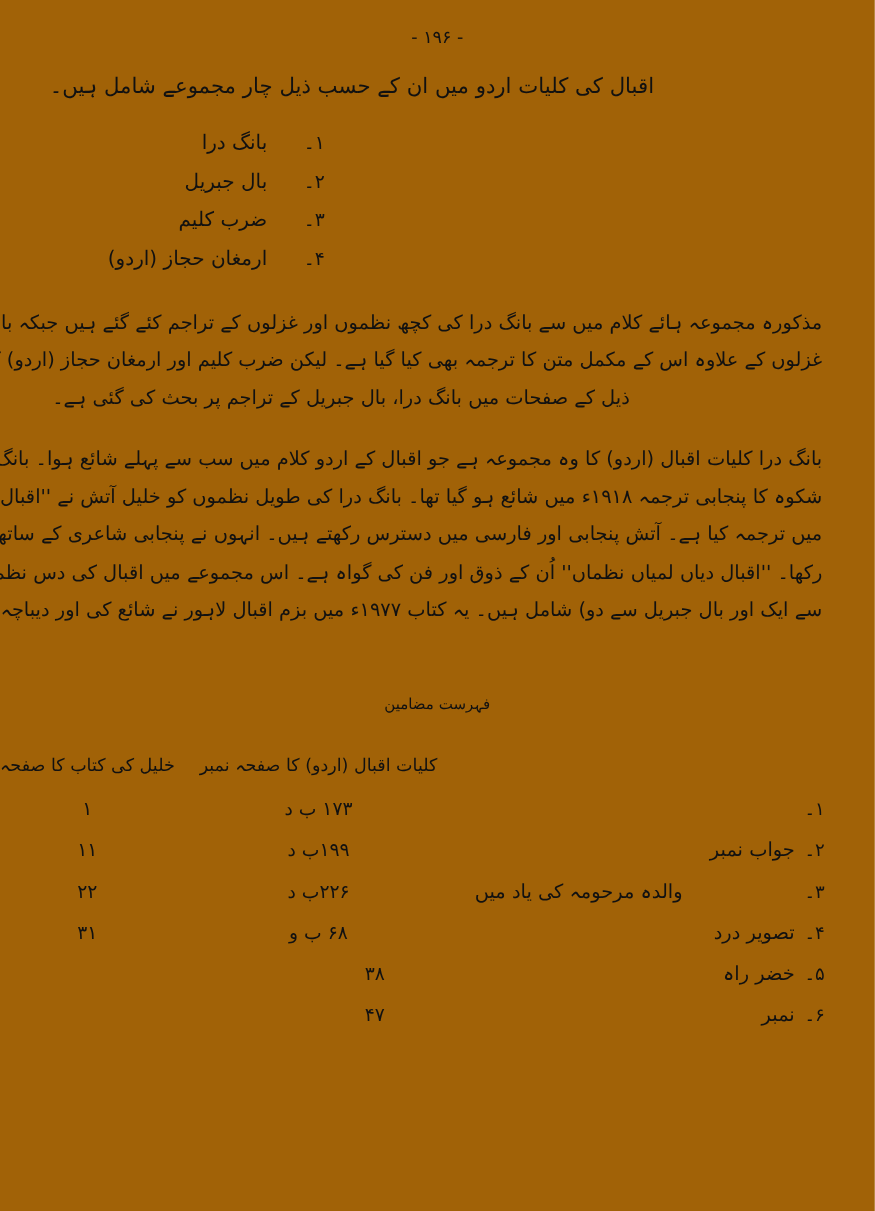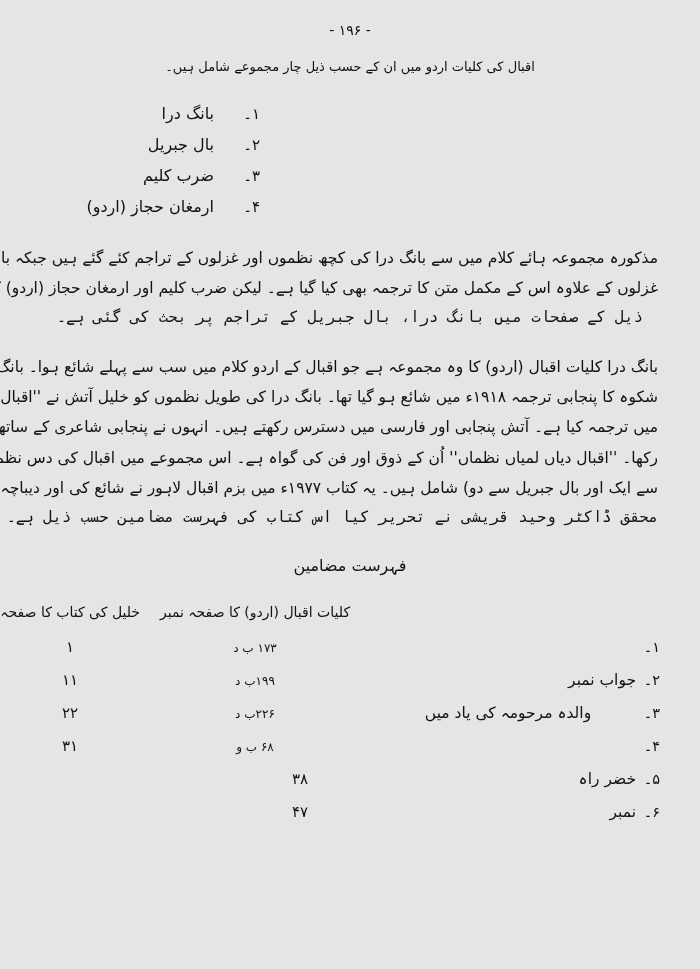--- a/index.html
+++ b/index.html
@@ -15,21 +15,21 @@
     overflow: hidden;
     font-family: "DejaVu Sans", "Liberation Sans", sans-serif;
     color: #111111;
   }
 
   .page {
     position: absolute;
     inset: 0;
     width: 700px;
     height: 969px;
-    background: #e5e5e5;
+    background: #a16207;
     direction: rtl;
   }
 
   
   .page-number {
     position: absolute;
     top: 22px;
     left: 0;
     right: 0;
     text-align: center;
@@ -38,22 +38,22 @@
     color: #111;
     direction: rtl;
   }
 
   
   .intro-line {
     position: absolute;
     top: 57px;
     right: 40px;
     left: 40px;
-    text-align: center;
-    font-size: 13px;
+    text-align: left;
+    font-size: 17px;
     line-height: 1.5;
     direction: rtl;
     white-space: nowrap;
   }
 
   
   .collection-list {
     position: absolute;
     top: 104px;
     right: 0;
@@ -88,34 +88,34 @@
     direction: rtl;
     text-align: justify;
     font-size: 15.5px;
     line-height: 1.95;
   }
   .para .pline {
     display: block;
     white-space: nowrap;
     direction: rtl;
   }
-  .para .pline.l  { text-align: center; font-family: Liberation Mono, monospace; }
+  .para .pline.l  { text-align: left; }
   .para .pline.j  { text-align: justify; }
 
   #para-1 { top: 243px; }
   #para-2 { top: 352px; }
 
   
   .toc-heading {
     position: absolute;
     top: 556px;
     right: 0;
     left: 0;
     text-align: center;
-    font-size: 16px;
+    font-size: 12px;
     direction: rtl;
   }
 
   
   .toc {
     position: absolute;
     top: 604px;
     right: 0;
     left: 0;
     direction: rtl;
@@ -152,21 +152,21 @@
     text-align: right;
     font-size: 14.5px;
     padding-right: 40px;
     box-sizing: border-box;
   }
   .col-title .label {
     flex: 1 1 auto;
     text-align: right;
     white-space: nowrap;
   }
-  .col-title .label.wide { text-align: center; }
+  .col-title .label.wide { text-align: left; }
 
   .col-kulliyat {
     flex: 0 0 230px;
     width: 230px;
     text-align: center;
     white-space: nowrap;
     box-sizing: border-box;
   }
   .col-khalil {
     flex: 0 0 140px;
@@ -178,21 +178,21 @@
 
   .toc-header-row .col-title { visibility: hidden; }
   .toc-header-row .col-kulliyat,
   .toc-header-row .col-khalil {
     font-size: 14px;
     white-space: nowrap;
   }
   .toc-header-row .col-kulliyat { text-align: center; }
   .toc-header-row .col-khalil   { text-align: center; }
 
-  .toc-row .col-kulliyat { font-size: 12px; }
+  .toc-row .col-kulliyat { font-size: 15px; }
   .toc-row .col-khalil   { font-size: 15px; }
 </style>
 </head>
 <body>
 
 <div class="page">
 
   <div class="page-number">- ۱۹۶ -</div>
 
   <div class="intro-line">اقبال کی کلیات اردو میں ان کے حسب ذیل چار مجموعے شامل ہیں۔</div>
@@ -226,21 +226,20 @@
     <span class="pline j">غزلوں کے علاوہ اس کے مکمل متن کا ترجمہ بھی کیا گیا ہے۔ لیکن ضرب کلیم اور ارمغان حجاز (اردو) کے پنجابی تراجم ابھی تک نہیں ہو سکے۔</span>
     <span class="pline l">ذیل کے صفحات میں بانگ درا، بال جبریل کے تراجم پر بحث کی گئی ہے۔</span>
   </div>
 
   <div class="para" id="para-2">
     <span class="pline j">بانگ درا کلیات اقبال (اردو) کا وہ مجموعہ ہے جو اقبال کے اردو کلام میں سب سے پہلے شائع ہوا۔ بانگ درا کی نظم شکوہ و جواب</span>
     <span class="pline j">شکوہ کا پنجابی ترجمہ ۱۹۱۸ء میں شائع ہو گیا تھا۔ بانگ درا کی طویل نظموں کو خلیل آتش نے ''اقبال دیاں لمیاں نظماں'' کے عنوان سے پنجابی</span>
     <span class="pline j">میں ترجمہ کیا ہے۔ آتش پنجابی اور فارسی میں دسترس رکھتے ہیں۔ انہوں نے پنجابی شاعری کے ساتھ فارسی سے تراجم کا سلسلہ بھی جوڑے</span>
     <span class="pline j">رکھا۔ ''اقبال دیاں لمیاں نظماں'' اُن کے ذوق اور فن کی گواہ ہے۔ اس مجموعے میں اقبال کی دس نظمیں (بانگ درا سے سات پیام مشرق</span>
     <span class="pline j">سے ایک اور بال جبریل سے دو) شامل ہیں۔ یہ کتاب ۱۹۷۷ء میں بزم اقبال لاہور نے شائع کی اور دیباچہ ملک کے نامور دانشور و ممتاز</span>
-    <span class="pline l">محقق ڈاکٹر وحید قریشی نے تحریر کیا اس کتاب کی فہرست مضامین حسب ذیل ہے۔</span>
   </div>
 
   <div class="toc-heading">فہرست مضامین</div>
 
   <div class="toc">
 
     <div class="toc-header-row">
       <span class="col-title"></span>
       <span class="col-kulliyat">کلیات اقبال (اردو) کا صفحہ نمبر</span>
       <span class="col-khalil">خلیل کی کتاب کا صفحہ نمبر</span>
@@ -269,20 +268,21 @@
         <span class="num">۳۔</span>
         <span class="label wide">والدہ مرحومہ کی یاد میں</span>
       </span>
       <span class="col-kulliyat">۲۲۶ب د</span>
       <span class="col-khalil">۲۲</span>
     </div>
 
     <div class="toc-row">
       <span class="col-title">
         <span class="num">۴۔</span>
+        <span class="label">تصویر درد</span>
       </span>
       <span class="col-kulliyat">۶۸ ب و</span>
       <span class="col-khalil">۳۱</span>
     </div>
 
     <div class="toc-row">
       <span class="col-title">
         <span class="num">۵۔</span>
         <span class="label">خضر راہ</span>
       </span>

